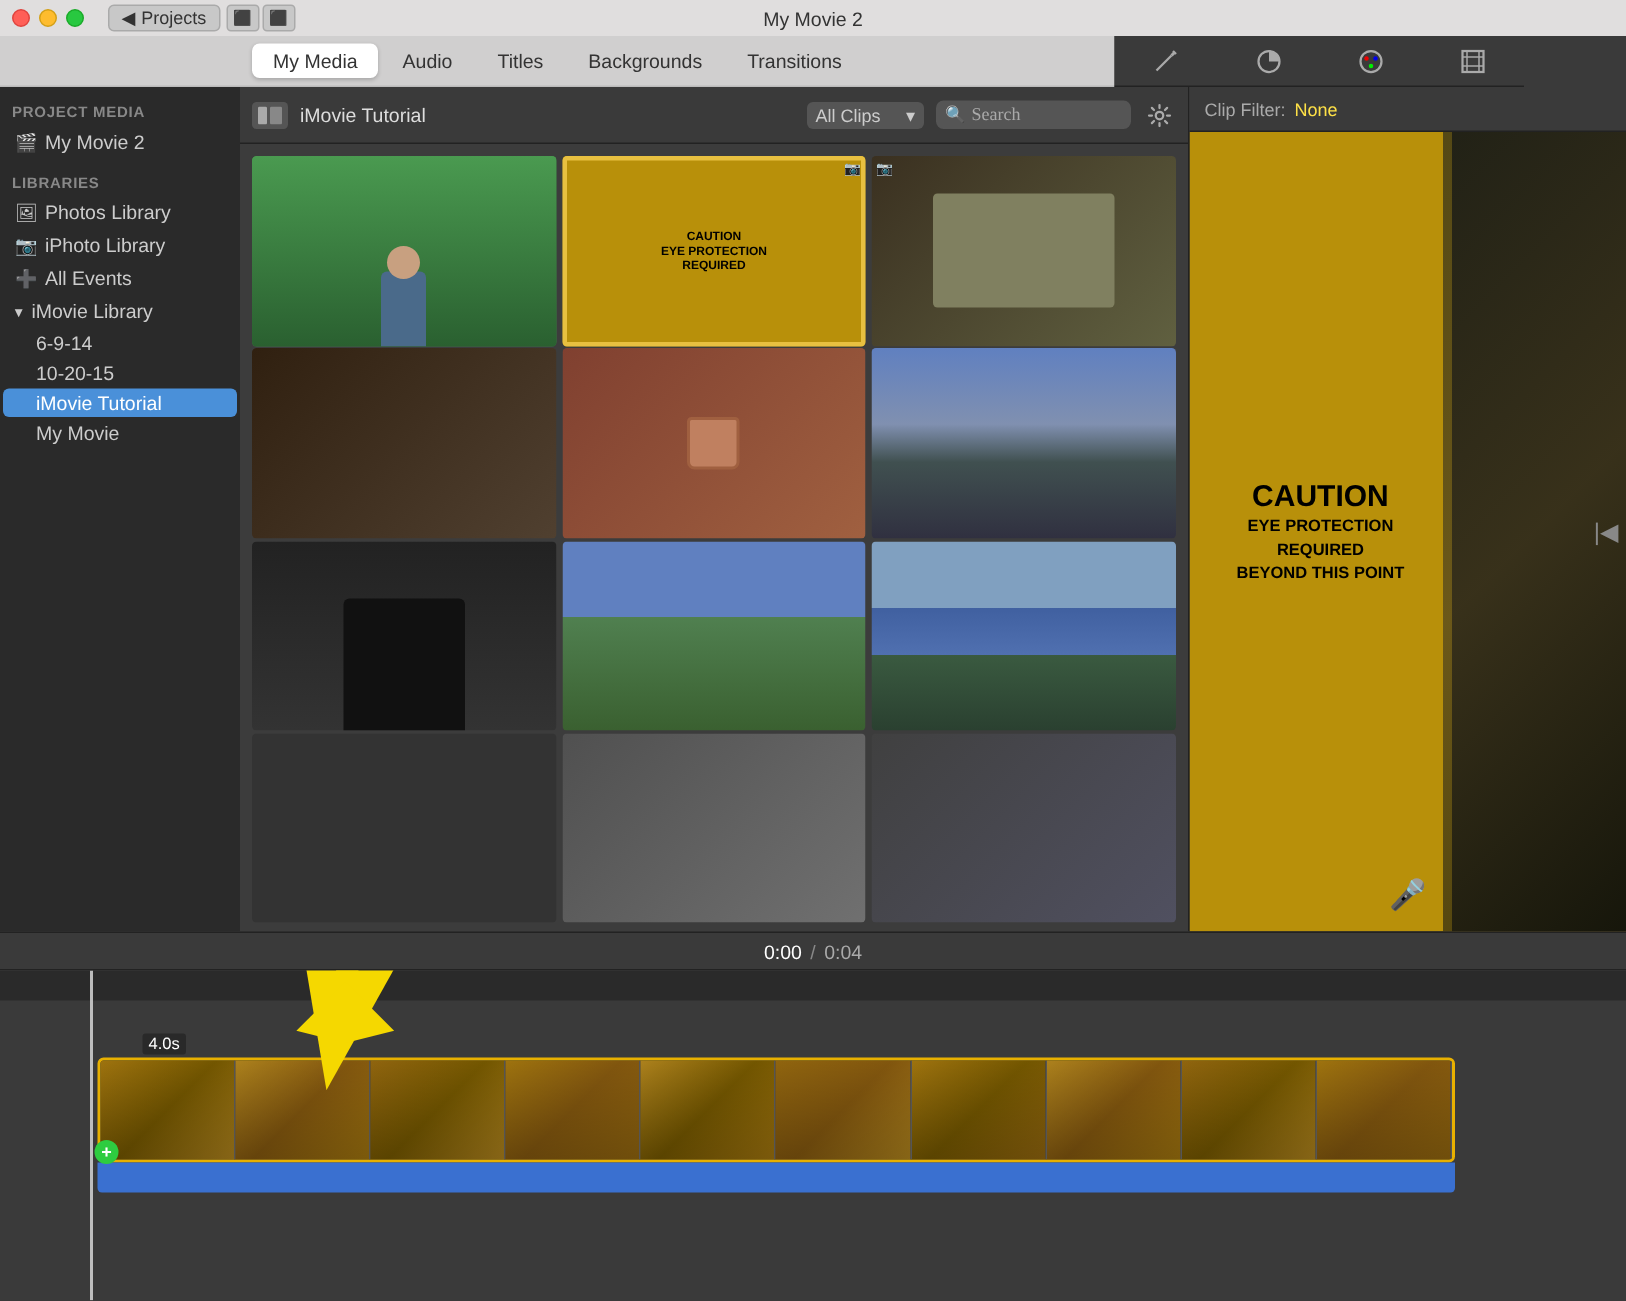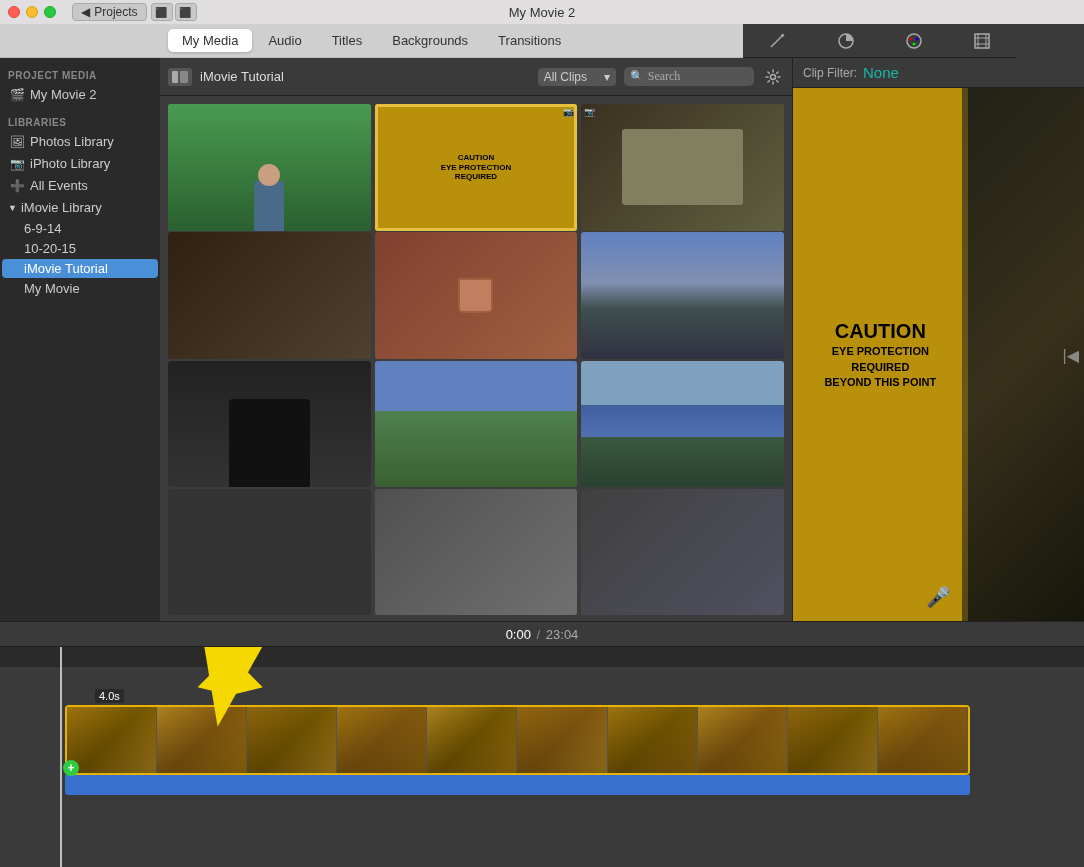--- a/index.html
+++ b/index.html
@@ -268,22 +268,22 @@
       align-items: center;
       padding: 0 10px;
       gap: 6px;
       border-bottom: 1px solid #222;
     }
     .clip-filter-label {
       font-size: 12px;
       color: #aaa;
     }
     .clip-filter-value {
-      font-size: 15px;
-      color: #14b8a6;
+      font-size: 12px;
+      color: #fde047;
     }
 
     
     .bottom-section {
       width: 1084px;
       height: 26px;
       background: #3a3a3a;
       display: flex;
       align-items: center;
       justify-content: center;
@@ -650,21 +650,21 @@
         </div>
       </div>
     </div>
 
   </div>
 
   <div class="bottom-section">
     <span class="timecode">
       <span class="current">0:00</span>
       <span class="separator">/</span>
-      <span class="total">23:04</span>
+      <span class="total">0:04</span>
     </span>
   </div>
 
   <div class="timeline" style="position:relative;">
 
     <div class="timeline-ruler">
     </div>
 
     <div style="position:absolute;top:0;left:60px;width:2px;height:100%;background:#e0e0e0;opacity:0.8;z-index:5;"></div>
 

